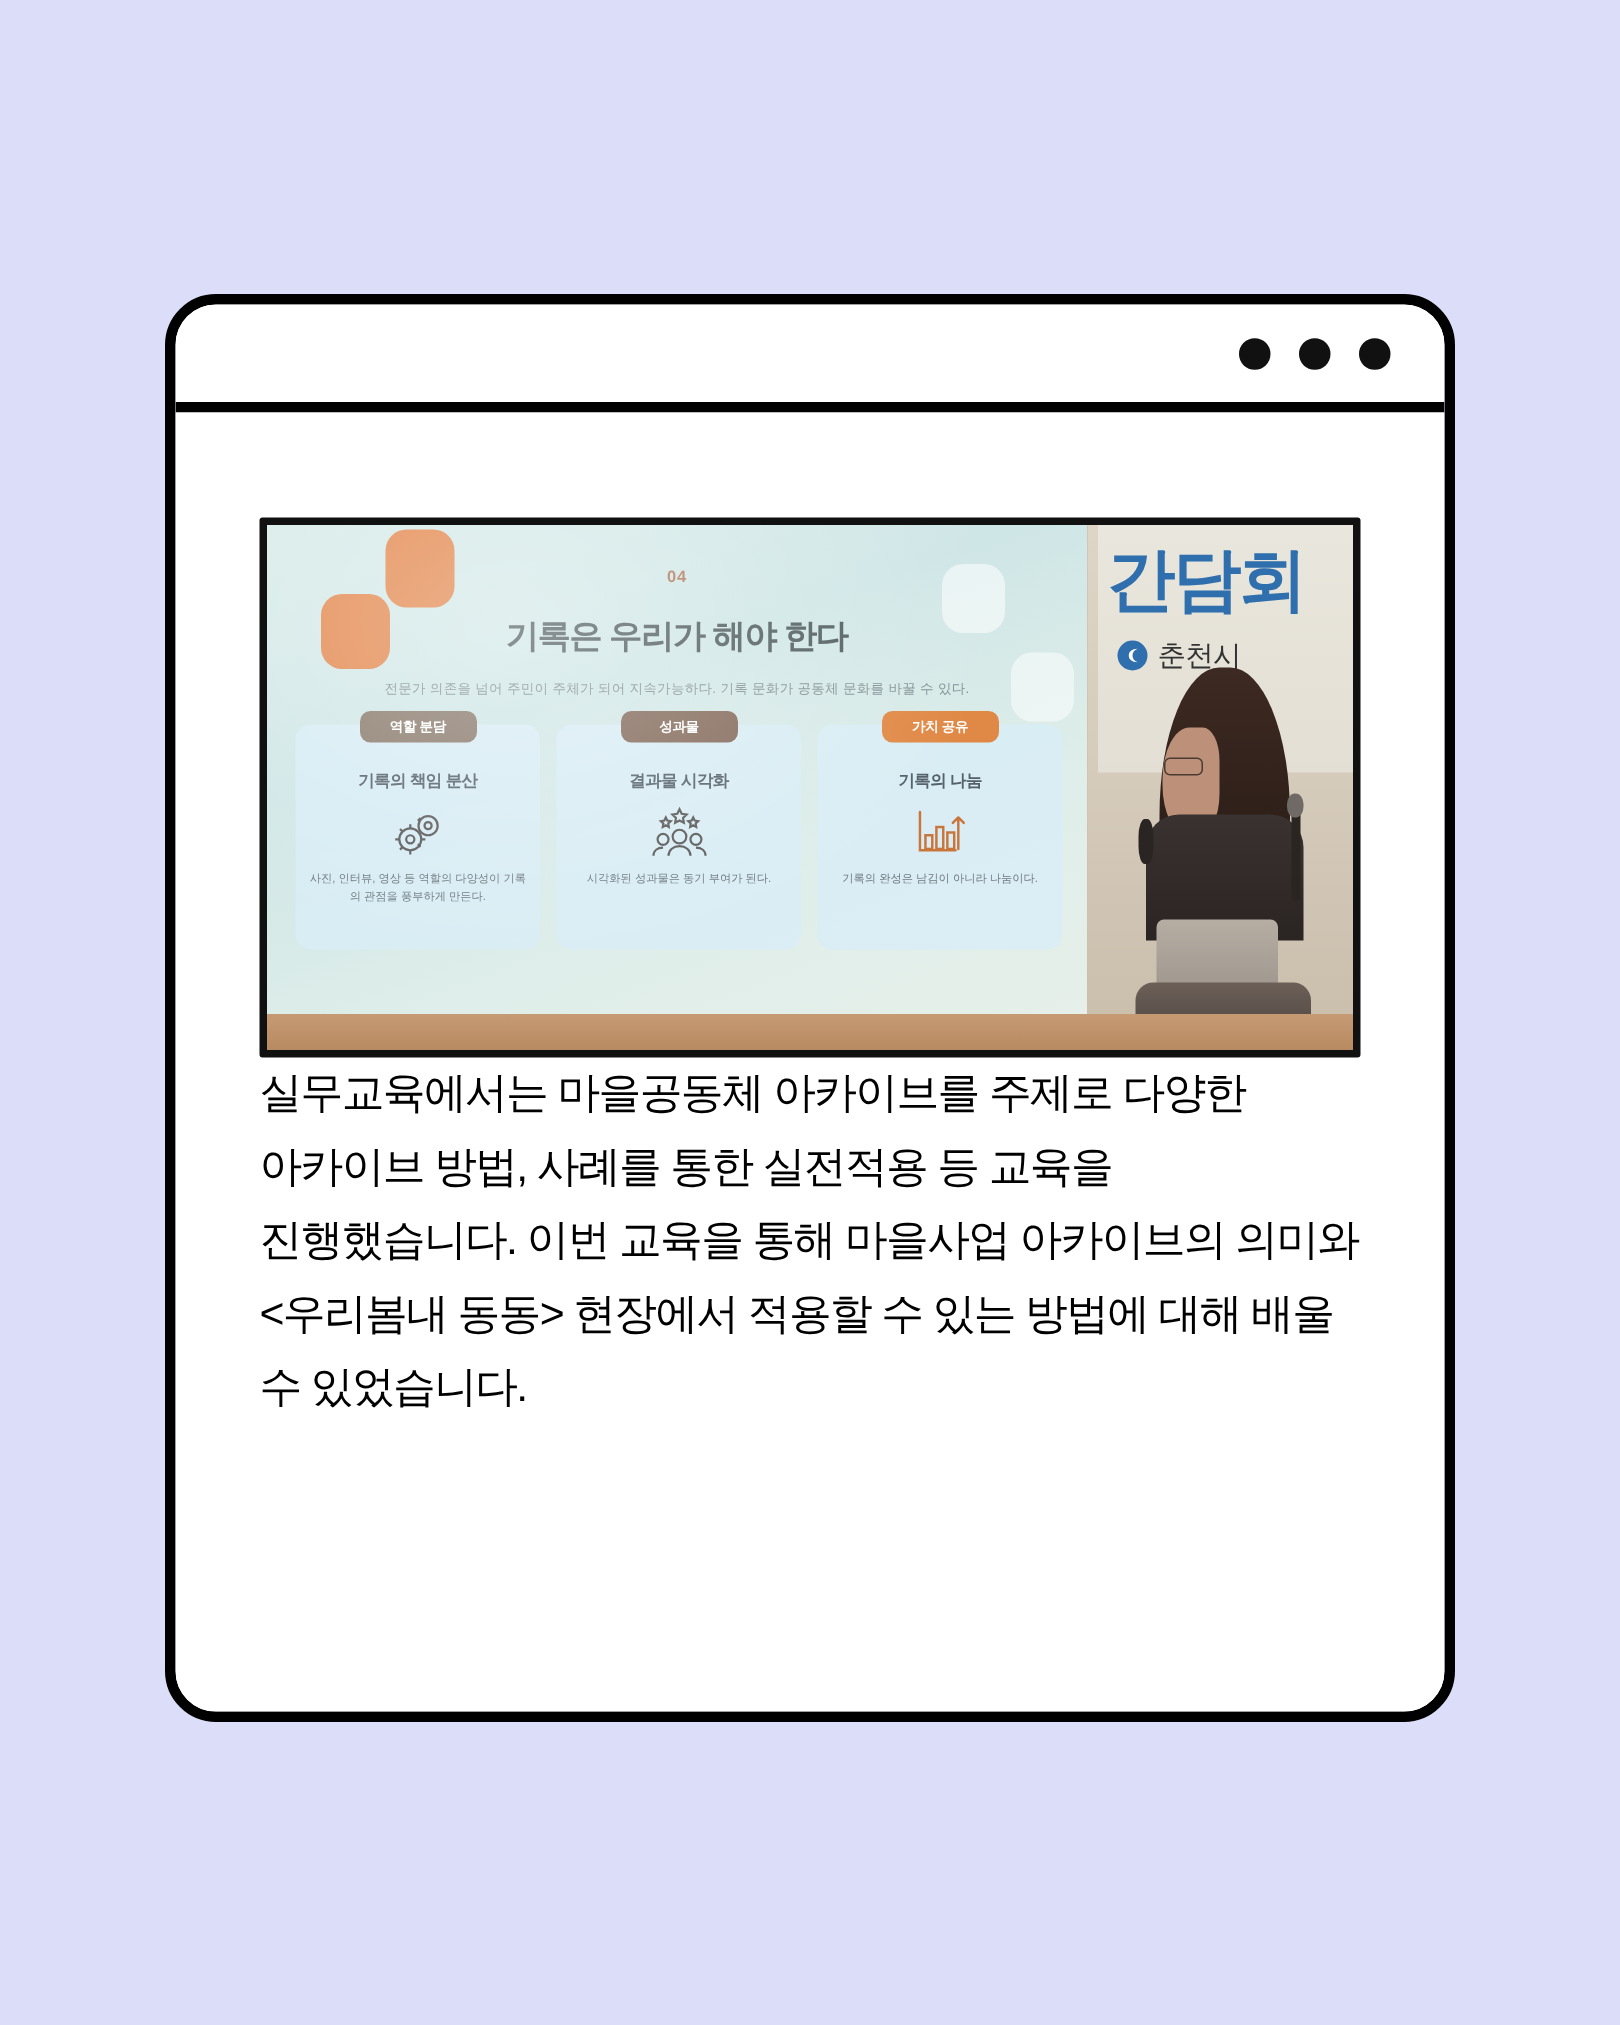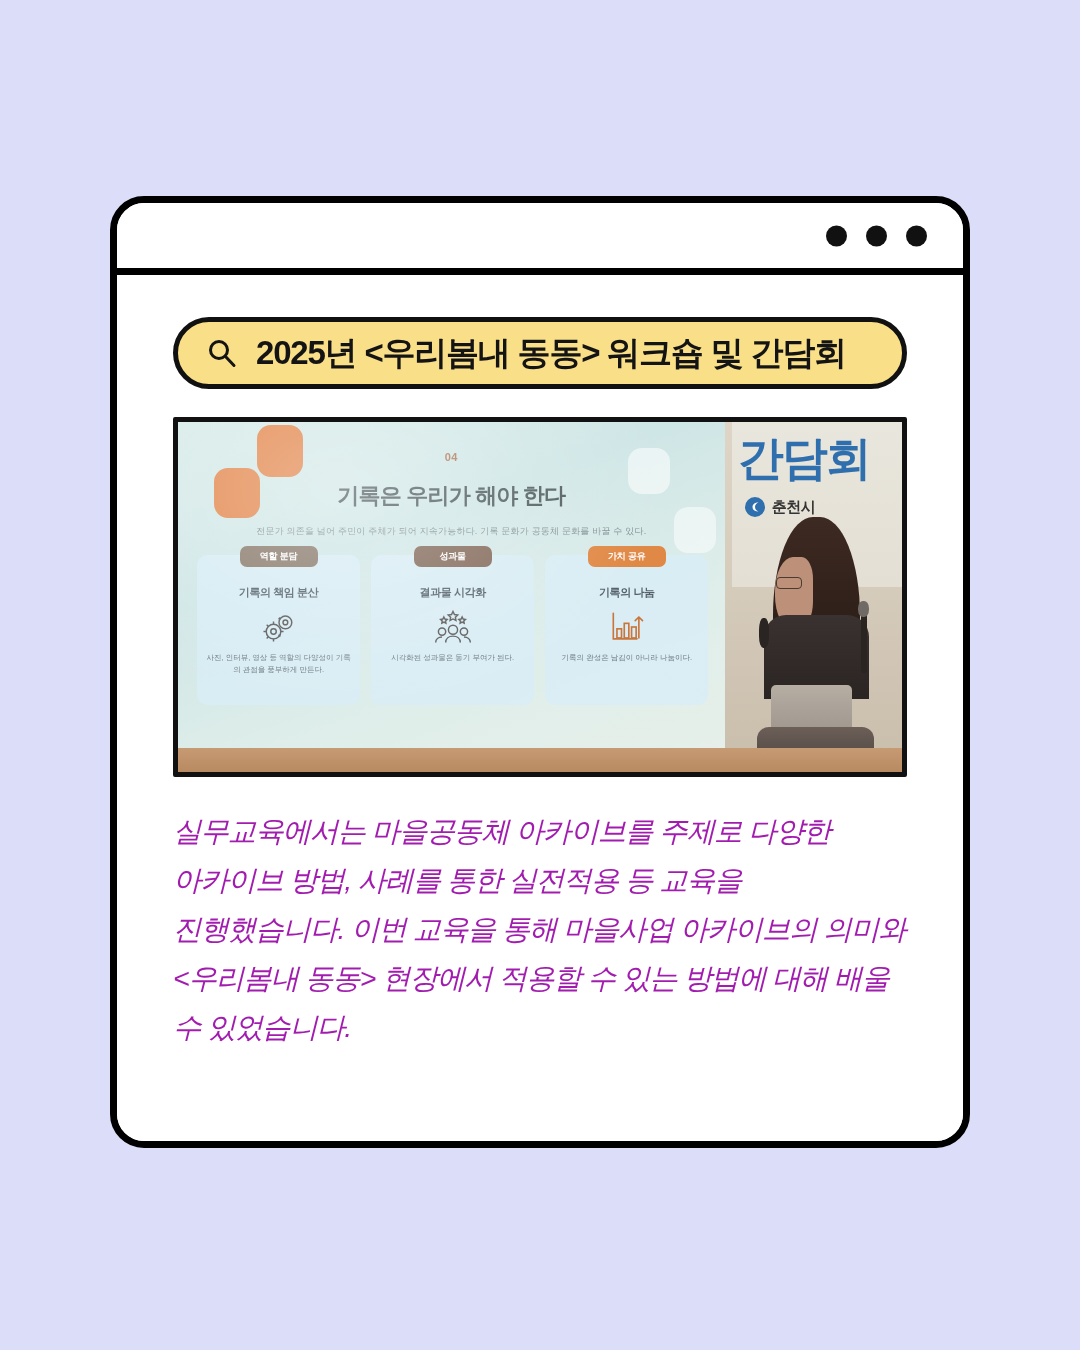--- a/index.html
+++ b/index.html
@@ -156,21 +156,21 @@
     background: linear-gradient(180deg,#e9e6dd 0%, #e3dfd4 100%);
     overflow: hidden;
   }
   .banner-title {
     position: absolute; left: 6px; top: 6px;
     font-size: 46px; font-weight: 800; color: #2f6fae; letter-spacing: -2px;
     white-space: nowrap;
   }
   .banner-org { position: absolute; left: 12px; top: 74px; display: flex; align-items: center; gap: 6px; }
   .banner-logo { width: 22px; height: 22px; }
-  .banner-org-name { font-size: 15px; font-weight: 700; color: #333; letter-spacing: -.5px; }
+  .banner-org-name { font-size: 19px; font-weight: 400; color: #333; letter-spacing: -.5px; }
 
   .person { position:absolute; left: 18%; bottom: 21%; width: 66%; height: 52%; }
   .p-hair {
     position:absolute; left: 14%; top: 0; width: 74%; height: 100%;
     background: linear-gradient(180deg,#3d2a22 0%, #2e1f19 60%, #241812 100%);
     border-radius: 46% 46% 26% 26% / 54% 54% 20% 20%;
   }
   .p-face {
     position:absolute; left: 16%; top: 22%; width: 32%; height: 40%;
     background: #bd9179; border-radius: 48% 30% 38% 46%;
@@ -198,55 +198,44 @@
     background: linear-gradient(180deg,#6b5f58,#4c423c);
     border-radius: 12px 12px 0 0;
   }
   .floor {
     position:absolute; left:0; right:0; bottom:0; height: 7%;
     background: linear-gradient(180deg,#c69a73,#b88a62);
   }
 
   
   .para {
-    margin-top: 30px;
     font-size: 28.5px;
     line-height: 1.72;
-    color: #a21caf;
+    color: #000000;
     letter-spacing: -1.1px;
     word-break: keep-all;
-    font-style: italic;
   }
 </style>
 </head>
 <body>
 
 <div id="page">
 
   <div class="browser-card">
 
     <div class="browser-titlebar">
       <div class="dots">
         <span class="dot"></span>
         <span class="dot"></span>
         <span class="dot"></span>
       </div>
     </div>
 
     <div class="browser-body">
 
-      <div class="title-pill">
-        <span class="search-icon">
-          <svg viewBox="0 0 32 32" width="32" height="32" fill="none" stroke="#141414" stroke-width="3">
-            <circle cx="13" cy="13" r="8.5"></circle>
-            <line x1="19.5" y1="19.5" x2="28" y2="28.5" stroke-linecap="round"></line>
-          </svg>
-        </span>
-        <span class="title-text">2025년 &lt;우리봄내 동동&gt; 워크숍 및 간담회</span>
-      </div>
 
       <div class="photo">
 
         <div class="screen">
           <span class="sq o1"></span>
           <span class="sq o2"></span>
           <span class="sq w1"></span>
           <span class="sq w2"></span>
 
           <div class="slide-num">04</div>

